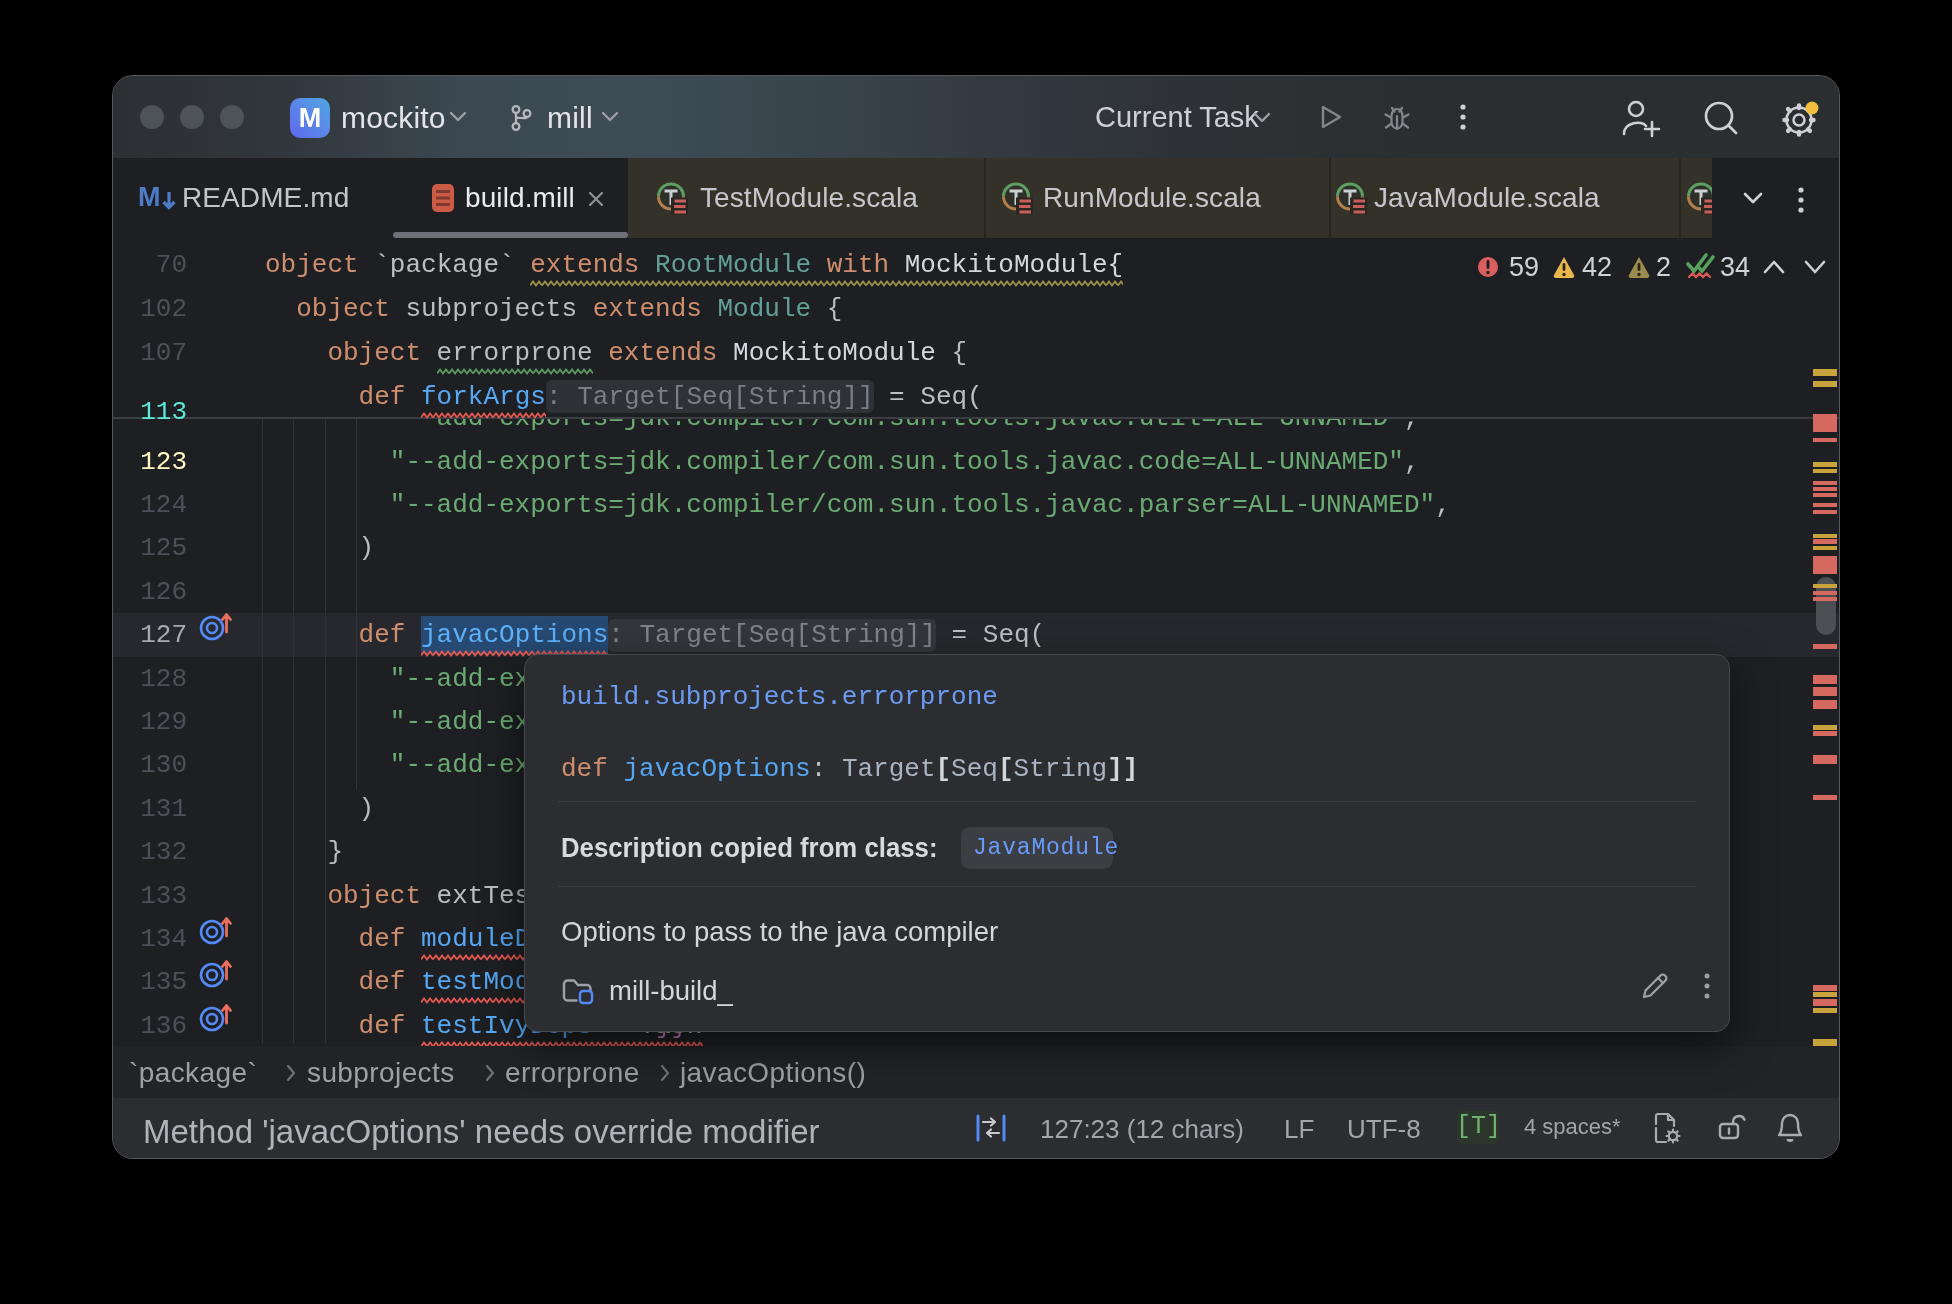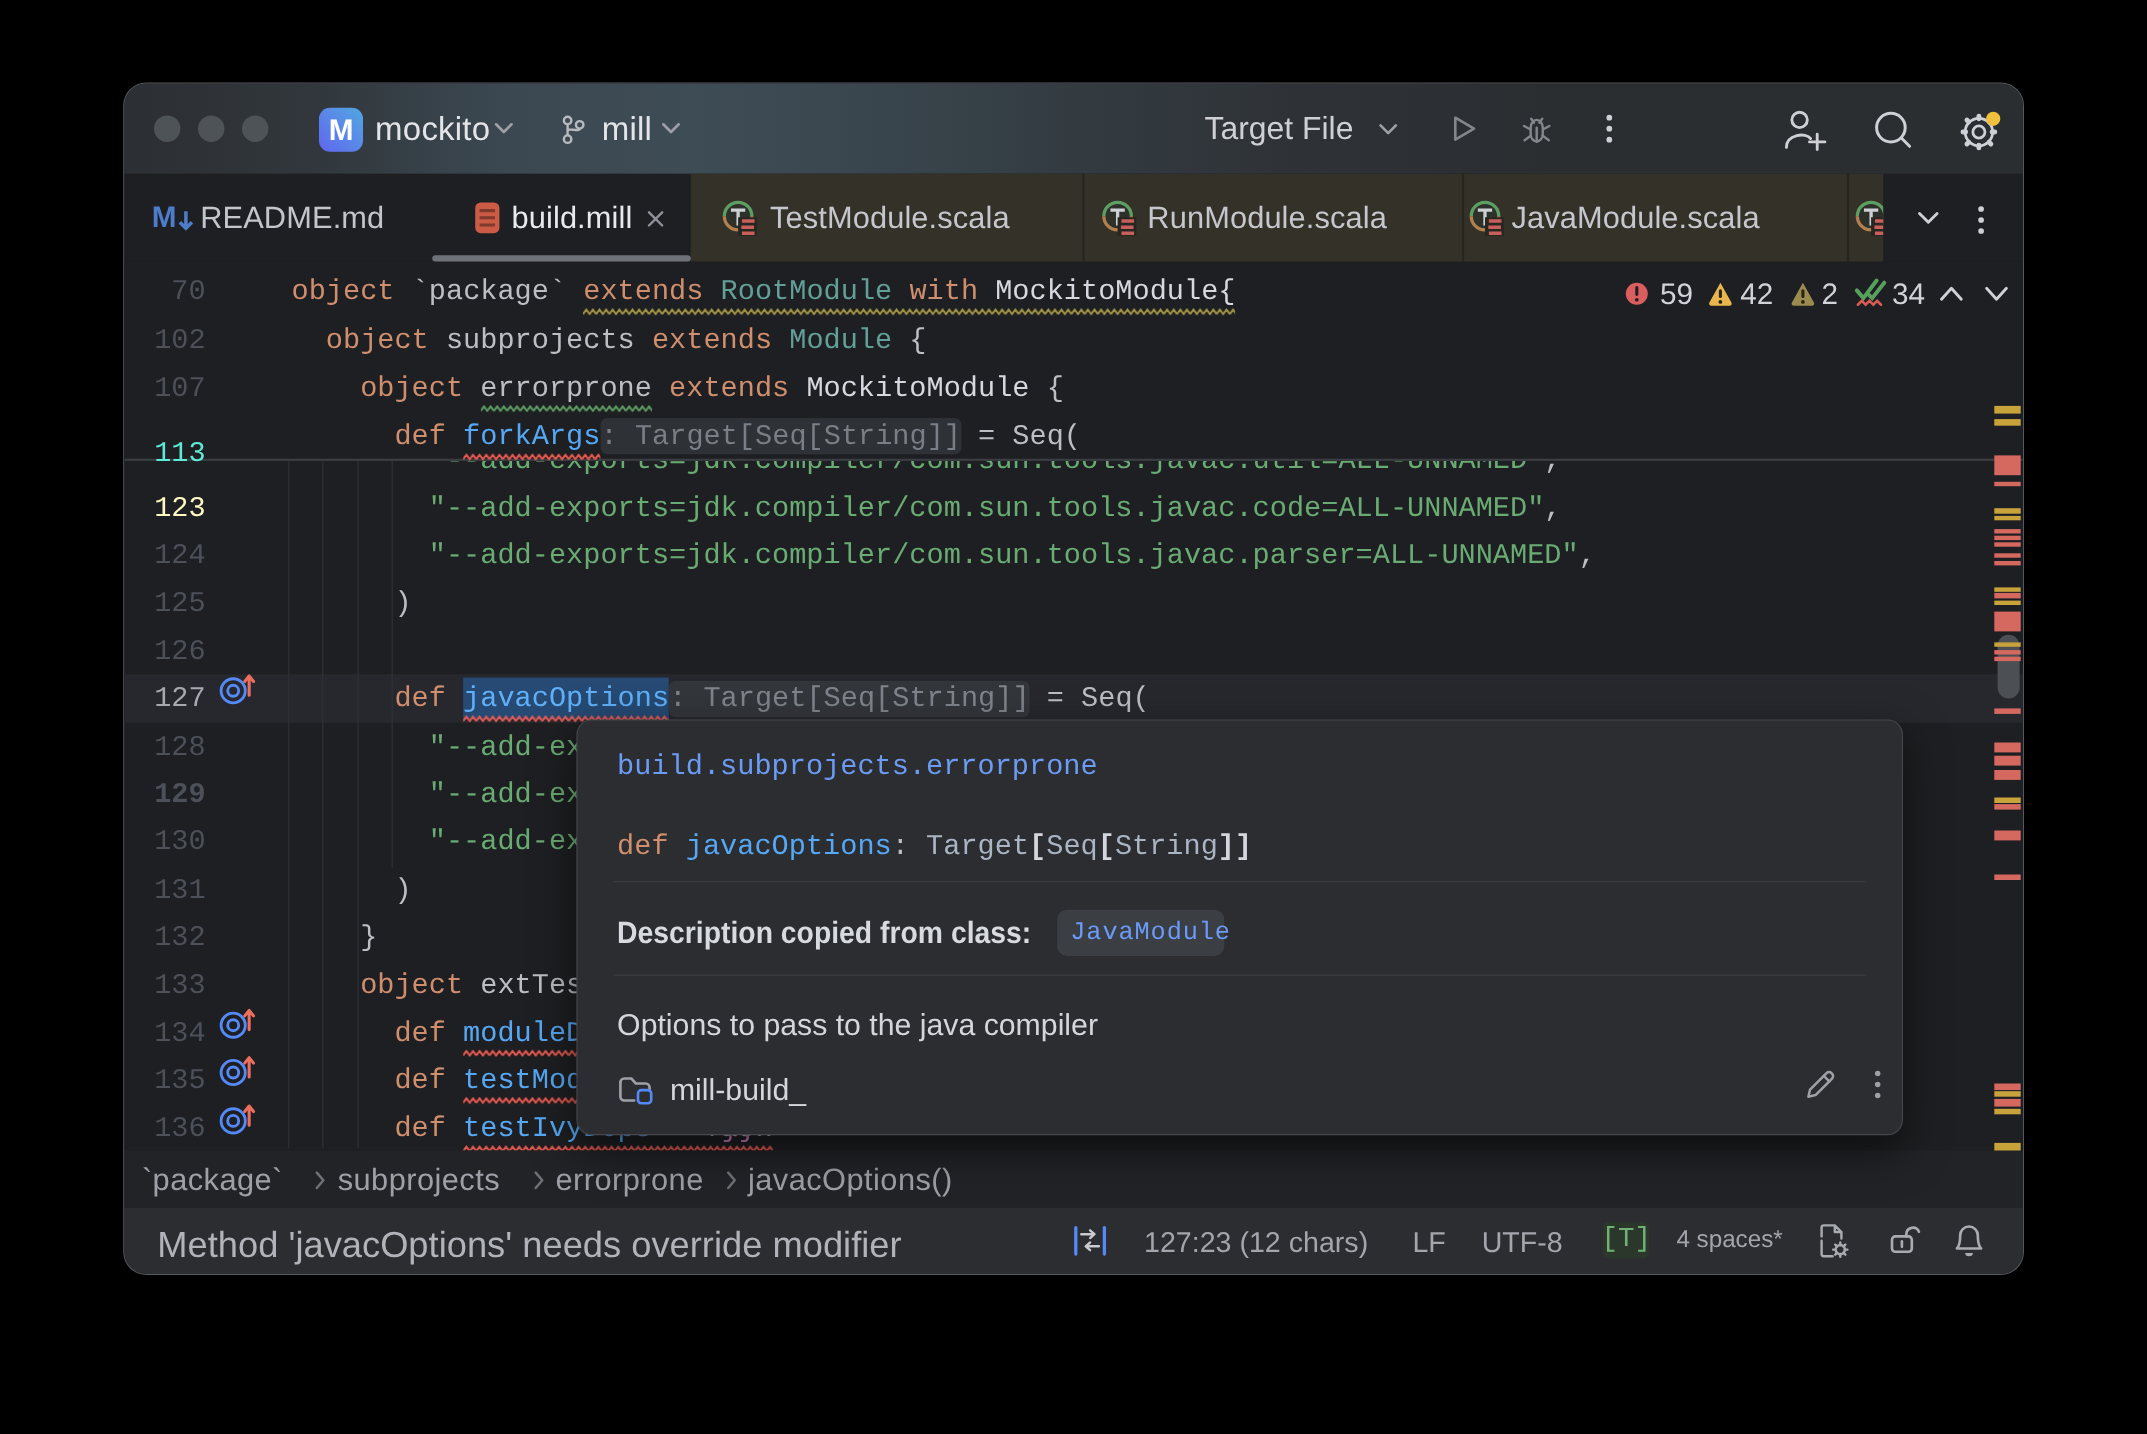--- a/index.html
+++ b/index.html
@@ -85,21 +85,21 @@
         <circle cx="8" cy="5.5" r="3.4"></circle>
             <circle cx="19" cy="9.5" r="3.4"></circle>
             <circle cx="8" cy="22.5" r="3.4"></circle>
         <path d="M8 9 L8 19 M8 15 C8 12 19 16 19 13"></path>
       </g>
         </svg>
     <div class="abs sans" style="left:434px;top:25px;font-size:30px;color:#e3e5e9;letter-spacing:.2px;">mill</div>
     <svg class="abs" style="left:486px;top:32px;" width="22" height="18" viewBox="0 0 22 18">
           <polyline points="4,5 11,12 18,5" fill="none" stroke="#9da0a6" stroke-width="2.4" stroke-linecap="round" stroke-linejoin="round"></polyline>
         </svg>
-    <div class="abs sans" style="left:982px;top:25px;font-size:29px;color:#ced0d6;">Target File</div>
+    <div class="abs sans" style="left:982px;top:25px;font-size:29px;color:#ced0d6;">Current Task</div>
     <svg class="abs" style="left:1138px;top:33px;" width="22" height="18" viewBox="0 0 22 18">
           <polyline points="4,5 11,12 18,5" fill="none" stroke="#9da0a6" stroke-width="2.4" stroke-linecap="round" stroke-linejoin="round"></polyline>
         </svg>
     <svg class="abs" style="left:1204px;top:26px;" width="28" height="30" viewBox="0 0 28 30">
           <path d="M6 5 L23 15 L6 25 Z" fill="none" stroke="#83868c" stroke-width="2.4" stroke-linejoin="round"></path>
         </svg>
     <svg class="abs" style="left:1269px;top:26px;" width="30" height="30" viewBox="0 0 30 30">
       <g fill="none" stroke="#83868c" stroke-width="2.2" stroke-linecap="round">
         <path d="M9.5 14 a5.5 7 0 0 1 11 0 v6 a5.5 6.5 0 0 1 -11 0 Z"></path>
         <path d="M15 14 L15 27 M10 6 L12.5 9.5 M20 6 L17.5 9.5 M3.5 12.5 L9 15.5 M26.5 12.5 L21 15.5 M4 25.5 L9.5 21.5 M26 25.5 L20.5 21.5"></path>
@@ -206,21 +206,21 @@
 <div class="abs mono" style="left:245.6px;top:288px;"><span class="w">)</span></div>
 <div class="abs mono ln" style="top:332px;color:#4b5059;">126</div>
 <div class="abs mono ln" style="top:375px;color:#a6a9af;">127</div>
 <div class="abs" style="left:308px;top:378px;width:187px;height:38px;background:#264a73;"></div>
 <div class="abs" style="left:495px;top:381px;width:328px;height:33px;background:#33363b;border-radius:6px;"></div>
 <div class="abs mono" style="left:245.6px;top:375px;"><span class="k">def </span><span style="color:#5fb0f8">javacOptions</span></div>
 <div class="abs mono" style="left:495.3px;top:375px;"><span style="color:#80848c">: Target[Seq[String]]</span></div>
 <div class="abs mono" style="left:823.0px;top:375px;"><span class="w"> = Seq(</span></div>
 <div class="abs mono ln" style="top:419px;color:#4b5059;">128</div>
 <div class="abs mono" style="left:276.8px;top:419px;"><span class="s">"--add-exports=jdk.compiler/com.sun.tools.javac.model=ALL-UNNAMED"</span><span class="w">,</span></div>
-<div class="abs mono ln" style="top:462px;color:#4b5059;font-weight:bold;">129</div>
+<div class="abs mono ln" style="top:462px;color:#4b5059;">129</div>
 <div class="abs mono" style="left:276.8px;top:462px;"><span class="s">"--add-exports=jdk.compiler/com.sun.tools.javac.file=ALL-UNNAMED"</span><span class="w">,</span></div>
 <div class="abs mono ln" style="top:505px;color:#4b5059;">130</div>
 <div class="abs mono" style="left:276.8px;top:505px;"><span class="s">"--add-exports=jdk.compiler/com.sun.tools.javac.main=ALL-UNNAMED"</span><span class="w">,</span></div>
 <div class="abs mono ln" style="top:549px;color:#4b5059;">131</div>
 <div class="abs mono" style="left:245.6px;top:549px;"><span class="w">)</span></div>
 <div class="abs mono ln" style="top:592px;color:#4b5059;">132</div>
 <div class="abs mono" style="left:214.4px;top:592px;"><span class="w">}</span></div>
 <div class="abs mono ln" style="top:636px;color:#4b5059;">133</div>
 <div class="abs mono" style="left:214.4px;top:636px;"><span class="k">object </span><span class="w">extTest </span><span class="k">extends </span><span class="cw">MockitoModule </span><span class="w">{</span></div>
 <div class="abs mono ln" style="top:679px;color:#4b5059;">134</div>

